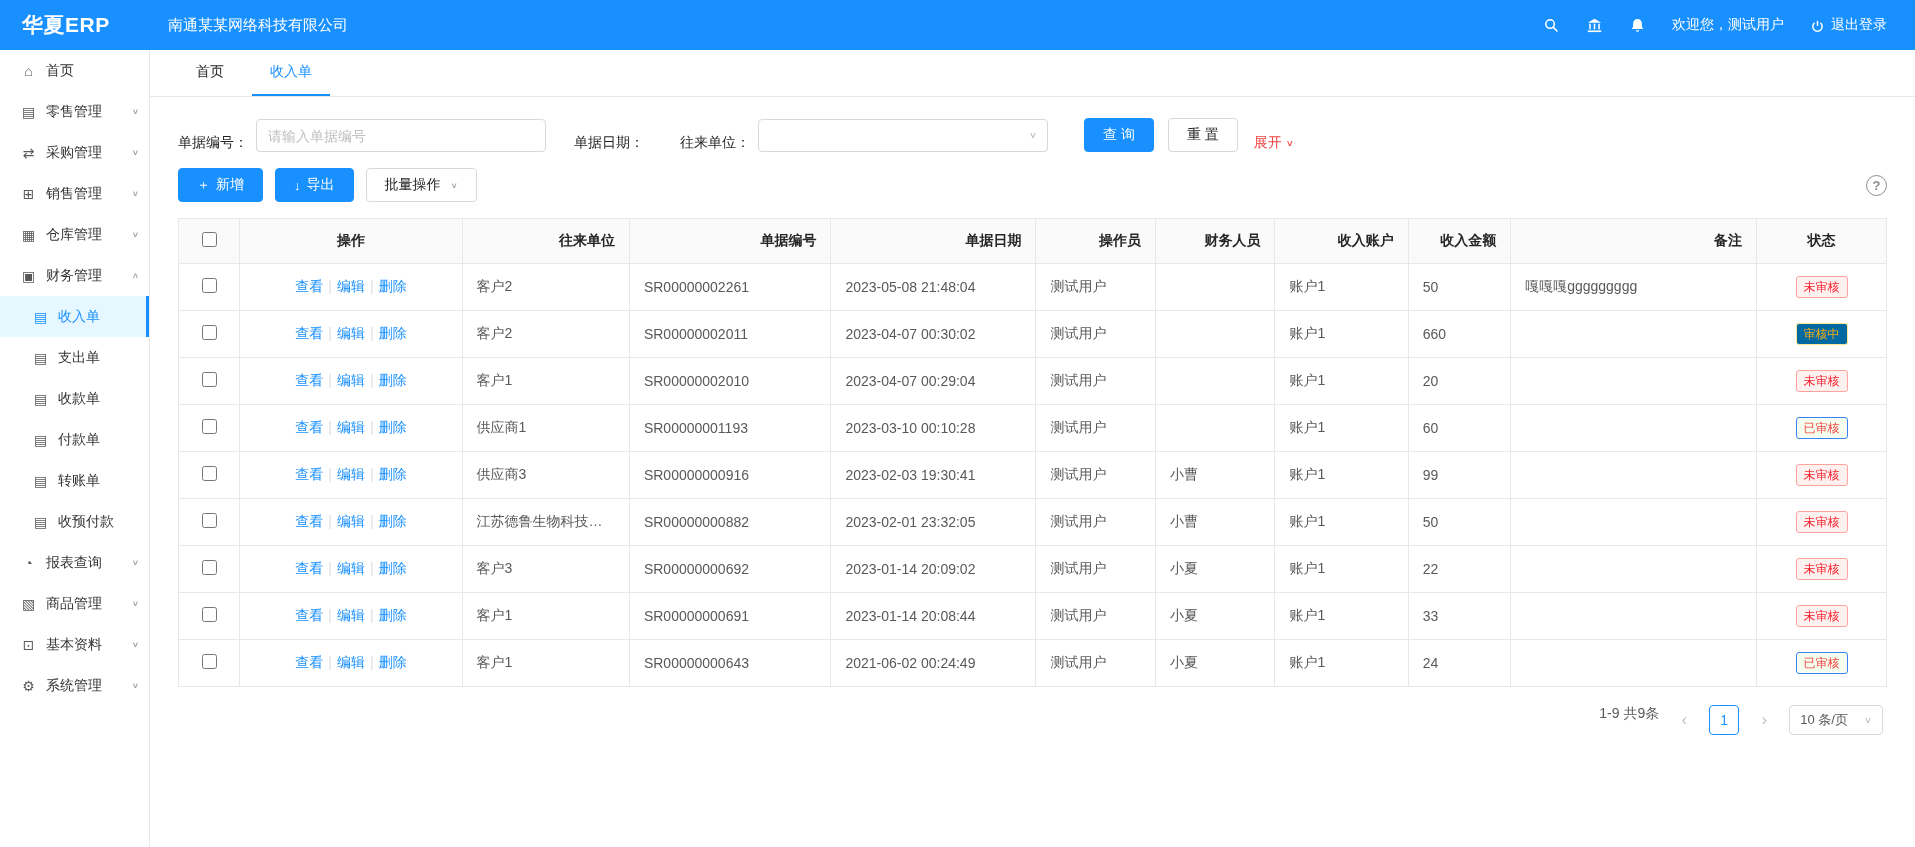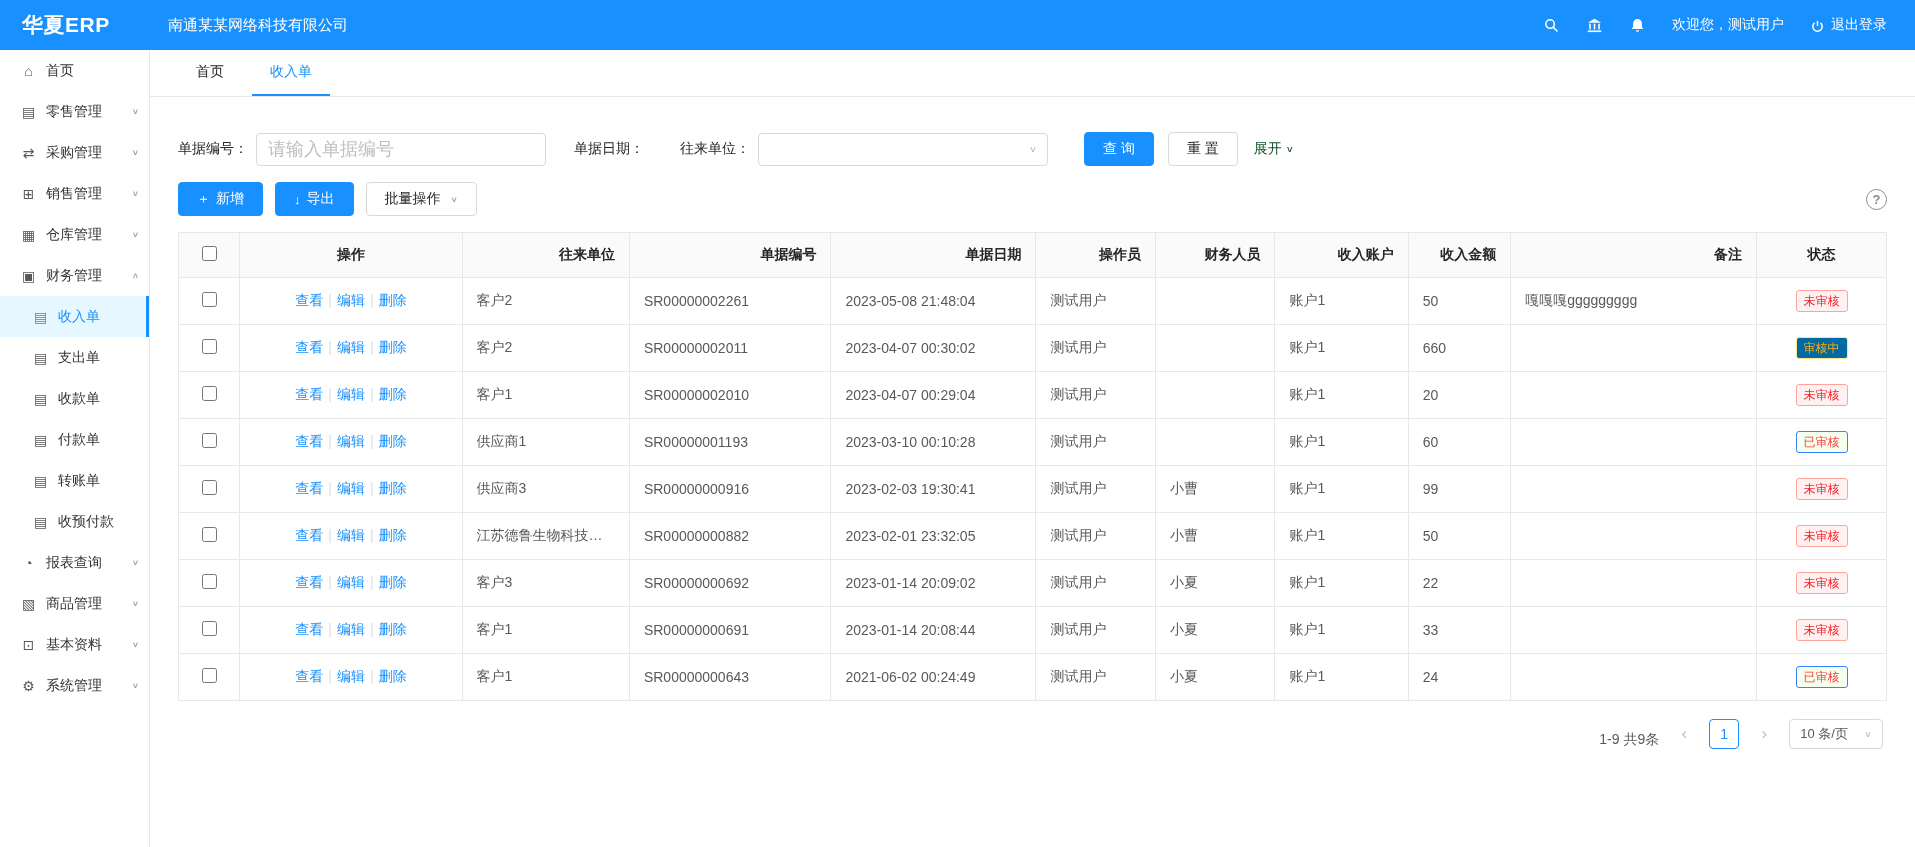--- a/index.html
+++ b/index.html
@@ -28,56 +28,56 @@
   .main{flex:1;display:flex;flex-direction:column;overflow:hidden;background:#fff}
 
   
   .tabbar{height:47px;border-bottom:1px solid #e8e8e8;display:flex;align-items:stretch;padding-left:28px;gap:10px;background:#fff}
   .tab{padding:13px 18px 0;color:#262626;cursor:pointer;border-bottom:2px solid transparent}
   .tab.active{color:#1890ff;border-bottom-color:#1890ff}
 
   
   .content{padding:0 28px;flex:1}
 
-  .filters{display:flex;align-items:center;margin:35px 0 16px}
+  .filters{display:flex;align-items:flex-end;margin:21px 0 16px}
   .flabel{color:#262626;margin-right:8px;white-space:nowrap}
   .flabel.g{margin-left:28px}
-  .finput{width:290px;height:33px;border:1px solid #d9d9d9;border-radius:4px;padding:0 11px;font-size:18px;color:#262626;outline:none;font-family:inherit}
+  .finput{width:290px;height:33px;border:1px solid #d9d9d9;border-radius:4px;padding:0 11px;font-size:14px;color:#262626;outline:none;font-family:inherit}
   .finput::placeholder{color:#bfbfbf}
   .daterange{width:315px;height:33px;border:1px solid #d9d9d9;border-radius:4px;display:flex;align-items:center;justify-content:center;gap:16px;color:#bfbfbf;cursor:pointer}
   .fselect{width:290px;height:33px;border:1px solid #d9d9d9;border-radius:4px;display:flex;align-items:center;justify-content:flex-end;padding:0 10px;cursor:pointer;background:#fff}
   .sel-chevron{color:#bfbfbf;font-size:11px;transform:scaleY(.8)}
   .btn{height:33px;padding:16px 18px;border:1px solid #d9d9d9;background:#fff;border-radius:4px;font-size:14px;color:#262626;cursor:pointer;display:inline-flex;align-items:center;gap:6px;font-family:inherit;white-space:nowrap}
   .btn.primary{background:#1890ff;border-color:#1890ff;color:#fff}
   .filters .btn.primary{margin-left:36px}
   .filters .btn+.btn{margin-left:14px}
   .bicon{font-size:13px}
   .bchev{font-size:10px;color:#999;margin-left:4px;transform:scaleY(.8)}
-  .expand{color:#14532d;margin-left:16px;cursor:pointer;display:inline-flex;align-items:center;gap:4px;white-space:nowrap}
+  .expand{color:#ef4444;margin-left:16px;cursor:pointer;display:inline-flex;align-items:center;gap:4px;white-space:nowrap}
   .ex-chev{font-size:11px;transform:scaleY(.8)}
 
   .toolbar{display:flex;align-items:center;gap:12px;margin-bottom:16px}
   .help{margin-left:auto;width:21px;height:21px;border:1.5px solid #8c8c8c;border-radius:50%;color:#8c8c8c;display:inline-flex;align-items:center;justify-content:center;font-size:13px;font-weight:bold;cursor:pointer}
 
   
   .grid{width:100%;border-collapse:collapse;table-layout:fixed;font-size:14px}
   .grid th{background:#fafafa;font-weight:600;color:#262626;text-align:right;height:45px;padding:0 14px;border:1px solid #e8e8e8;overflow:hidden;white-space:nowrap;text-overflow:ellipsis}
   .grid td{height:47px;padding:0 14px;border:1px solid #e8e8e8;color:#595959;overflow:hidden;white-space:nowrap;text-overflow:ellipsis;background:#fff}
   .grid .cb-cell{text-align:center;padding:0}
   .grid .center{text-align:center}
   .grid input[type=checkbox]{width:15px;height:15px;cursor:pointer}
   .actions a{color:#1890ff;cursor:pointer;text-decoration:none}
   .divider{color:#e0e0e0;margin:0 5px}
   .badge{display:inline-block;font-size:12px;line-height:20px;padding:0 7px;border-radius:3px}
   .badge.pending{color:#f5222d;background:#fff1f0;border:1px solid #ffa39e}
   .badge.reviewing{color:#faad14;background:#0369a1;border:1px solid #ffe58f}
   .badge.approved{color:#ef4444;background:#f6ffed;border:1px solid #3b82f6}
 
   
-  .pagination{display:flex;justify-content:flex-end;align-items:flex-end;gap:10px;margin:18px 4px 0;color:#595959}
+  .pagination{display:flex;justify-content:flex-end;align-items:flex-start;gap:10px;margin:18px 4px 0;color:#595959}
   .pbtn{min-width:30px;height:30px;display:inline-flex;align-items:center;justify-content:center;border-radius:4px;cursor:pointer;color:#bfbfbf;font-size:17px;background:#fff}
   .pbtn.current{border:1px solid #1890ff;color:#1890ff;font-size:14px}
   .psize{height:30px;border:1px solid #d9d9d9;border-radius:4px;display:inline-flex;align-items:center;gap:16px;padding:0 10px;cursor:pointer;font-size:13px;color:#595959;background:#fff}
 </style>
 </head>
 <body>
 
 <div class="topbar">
   <div class="logo">华夏ERP</div>
   <div class="company">南通某某网络科技有限公司</div>

